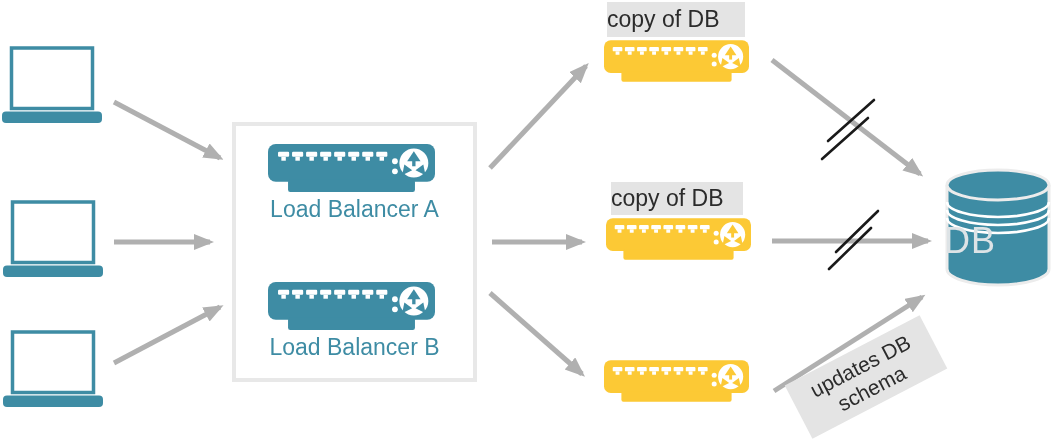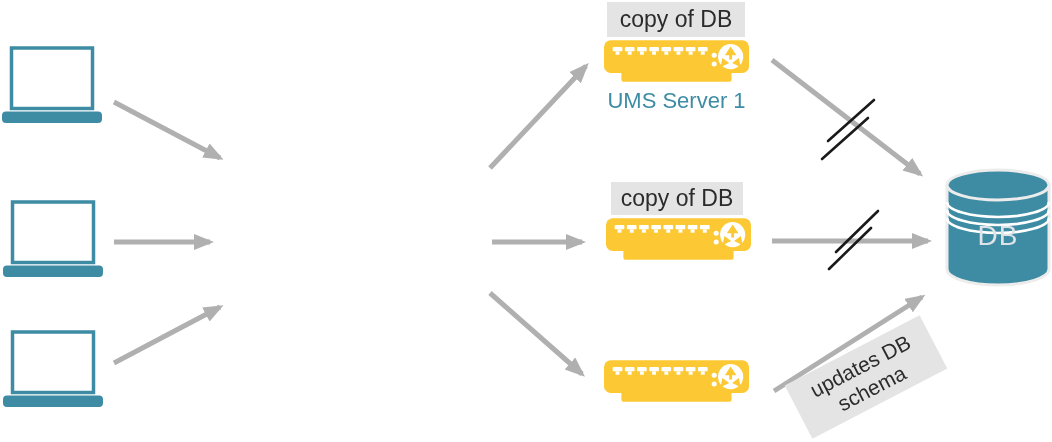--- a/index.html
+++ b/index.html
@@ -33,32 +33,32 @@
   .lb-box{
     left:232px;top:122px;width:245px;height:260px;
     background:#FFFFFF;border:4px solid var(--boxborder);
   }
   .node-label{
     color:var(--teal);font-size:23px;text-align:center;white-space:nowrap;
   }
   .ums-label{font-size:22px;}
   .badge{
     background:var(--badgebg);color:var(--badgetext);
-    font-size:23px;text-align:center;white-space:nowrap;
+    font-size:23px;text-align:left;white-space:nowrap;
   }
   .schema-note{
     left:790px;top:347px;width:152px;height:60px;
     background:var(--badgebg);color:var(--badgetext);
     font-size:21px;line-height:1.2;text-align:center;
     display:flex;flex-direction:column;justify-content:center;
     transform:rotate(-27.5deg);
   }
   .db-label{
-    left:944px;top:220px;width:108px;text-align:center;
-    color:var(--dbtext);font-size:28px;letter-spacing:1px;
+    left:944px;top:220px;width:108px;
+    color:var(--dbtext);font-size:36px;letter-spacing:1px;
   }
 </style>
 </head>
 <body>
 
 <div id="canvas">
 
   <svg width="0" height="0" style="position:absolute" aria-hidden="true">
     <defs>
       <symbol id="sym-server" viewBox="0 0 150 44">
@@ -134,26 +134,35 @@
   <svg class="abs teal" style="left:2px;top:46px" width="100" height="78">
       <use href="#sym-laptop"></use>
     </svg>
   <svg class="abs teal" style="left:3px;top:200px" width="100" height="78">
       <use href="#sym-laptop"></use>
     </svg>
   <svg class="abs teal" style="left:3px;top:330px" width="100" height="78">
       <use href="#sym-laptop"></use>
     </svg>
 
+  <div class="abs lb-box">
+    <svg class="abs teal" style="left:32px;top:18px" width="167" height="49">
+        <use href="#sym-server"></use>
+      </svg>
+    <div class="abs node-label" style="left:0;top:70px;width:100%">Load Balancer A</div>
+    <svg class="abs teal" style="left:32px;top:156px" width="167" height="49">
+        <use href="#sym-server"></use>
+      </svg>
+    <div class="abs node-label" style="left:0;top:208px;width:100%">Load Balancer B</div>
+  </div>
 
   <div class="abs badge" style="left:607px;top:2px;width:138px;height:35px;line-height:35px">copy of DB</div>
   <svg class="abs yellow" style="left:604px;top:40px" width="145" height="43">
       <use href="#sym-server"></use>
     </svg>
-  <div class="abs node-label ums-label" style="left:579px;top:88px;width:195px">UMS Server 1</div>
 
   <div class="abs badge" style="left:611px;top:182px;width:132px;height:33px;line-height:33px">copy of DB</div>
   <svg class="abs yellow" style="left:606px;top:218px" width="145" height="43">
       <use href="#sym-server"></use>
     </svg>
 
   <svg class="abs yellow" style="left:604px;top:360px" width="145" height="43">
       <use href="#sym-server"></use>
     </svg>
 

